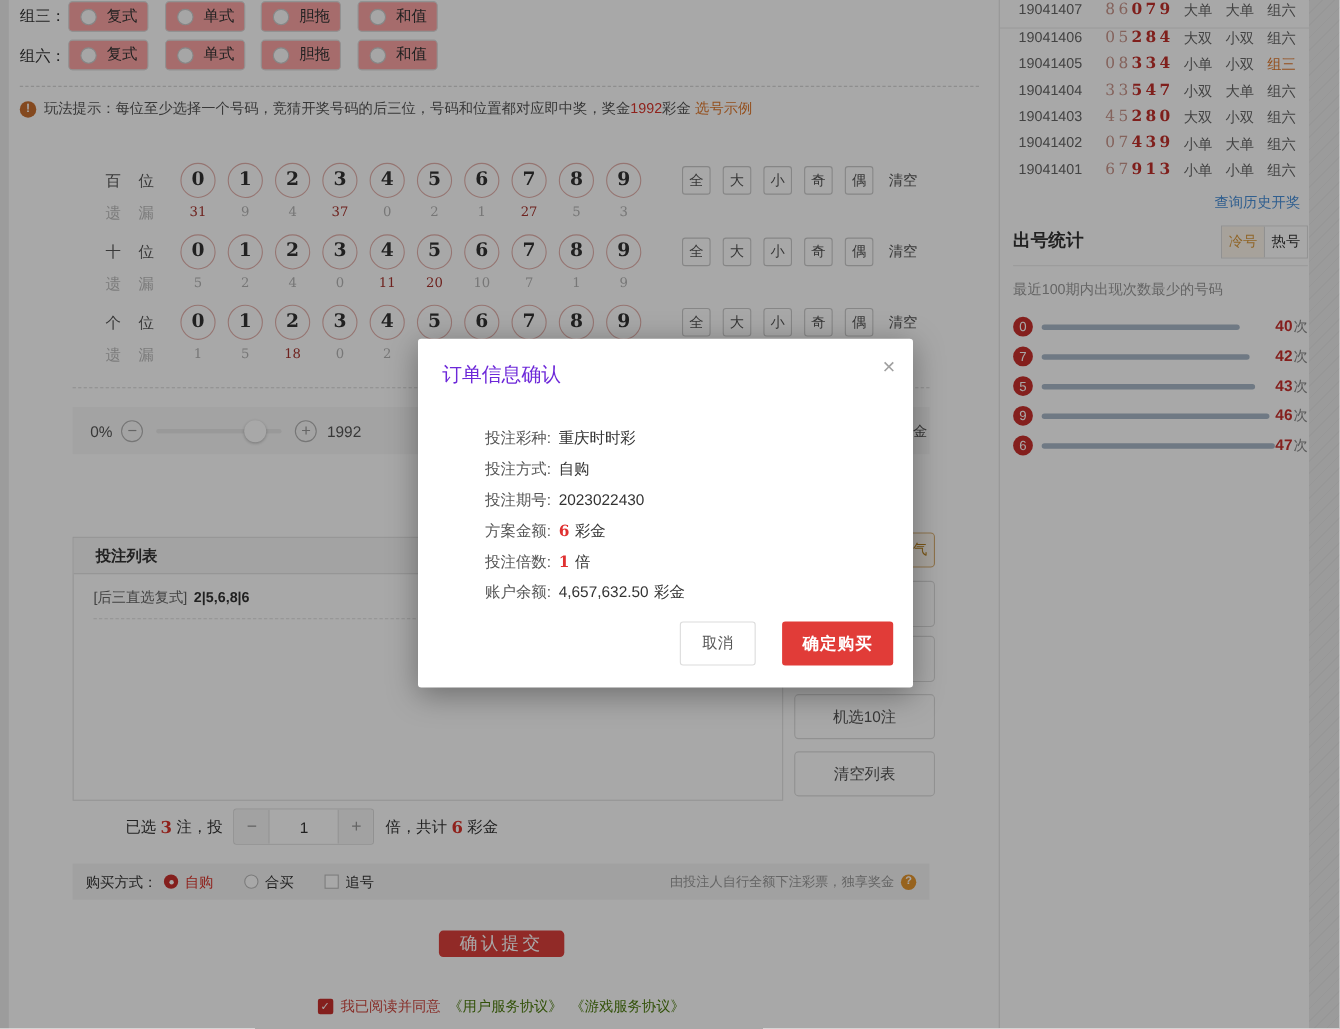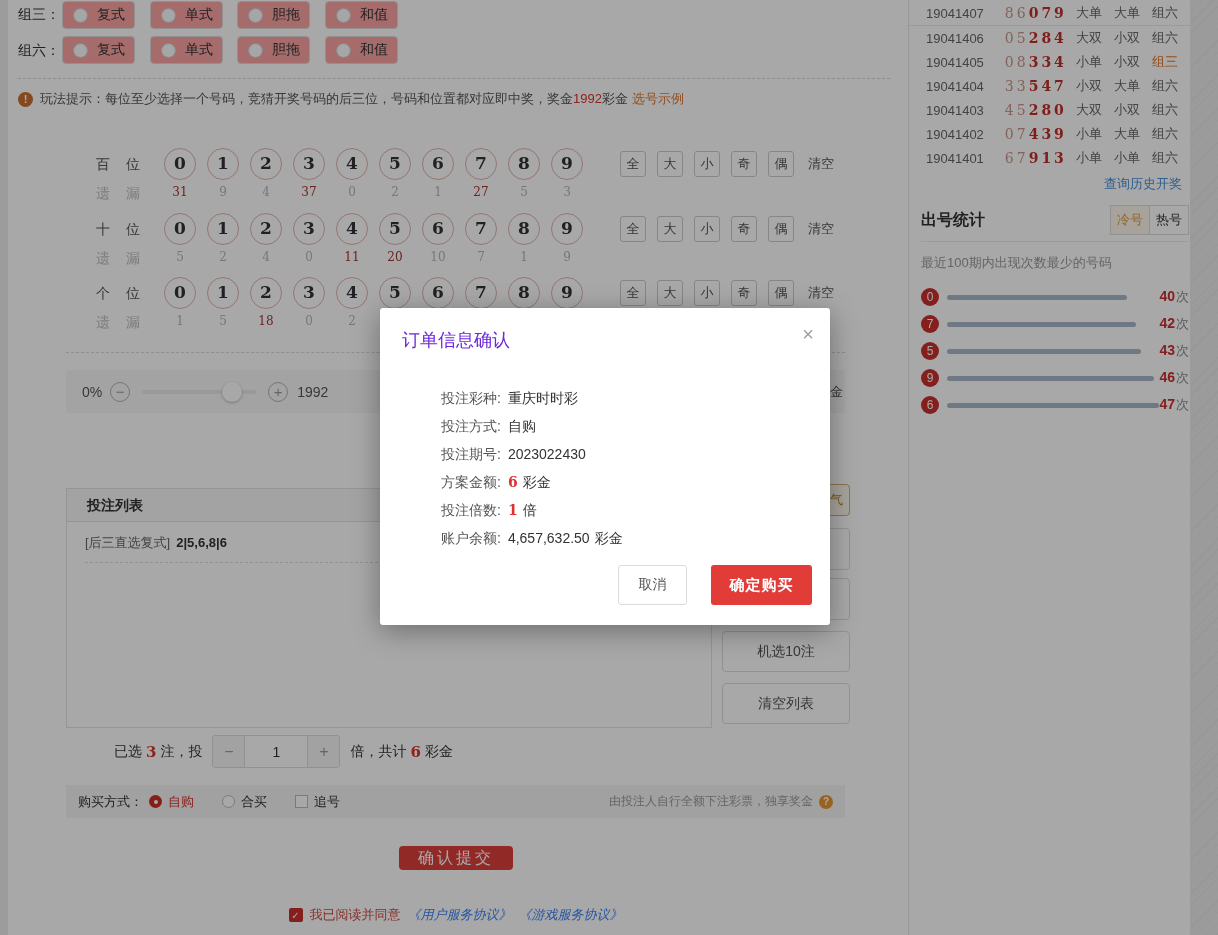--- a/index.html
+++ b/index.html
@@ -68,25 +68,25 @@
   .buy-opt{margin-right:22px;}
   .buynote{margin-left:auto;color:#999;font-size:12px;}
   .qicon{width:14px;height:14px;border-radius:50%;background:#e6962e;color:#fff;font-size:10px;font-weight:bold;
         display:flex;align-items:center;justify-content:center;}
   .submit{position:absolute;left:391px;top:846px;width:114px;height:24px;background:#dd403c;border-radius:4px;color:#fff;
         font-size:16px;letter-spacing:3px;display:flex;align-items:center;justify-content:center;}
   .agree{position:absolute;left:58px;top:906px;width:779px;display:flex;align-items:center;justify-content:center;
         gap:7px;font-size:13px;color:#cf4a42;}
   .agree-cb{width:14px;height:14px;border-radius:2px;background:#c9302c;color:#fff;font-size:10px;
         display:flex;align-items:center;justify-content:center;}
-  .blink{color:#3b82f6;font-style:italic;}
+  .blink{color:#4d7c0f;}
   
   .sidebar{position:absolute;left:908px;top:0;width:282px;height:935px;background:#fff;border-left:1px solid #e6e6e6;
         box-sizing:border-box;z-index:1;}
-  .res-row{display:flex;align-items:center;height:24px;padding-left:17px;font-size:13px;color:#666;}
+  .res-row{display:flex;height:24px;padding-left:17px;font-size:13px;color:#666;}
   .res-row.first{border-bottom:1px solid #ececec;}
   .rp{width:83px;}
   .rd{width:75px;font-family:"DejaVu Serif","Liberation Serif",serif;font-size:14px;letter-spacing:3px;}
   .dg{color:#c9968c;font-style:normal;}
   .dr{color:#c1302b;font-weight:bold;font-style:normal;}
   .rc{width:40px;}
   .hl{color:#e0782c;}
   .histlink{text-align:right;padding-right:8px;margin-top:5px;font-size:13px;color:#4a90d9;}
   .stats{position:absolute;left:12px;top:205px;width:268px;}
   .stats-head{position:relative;height:36px;border-bottom:1px solid #ececec;}

